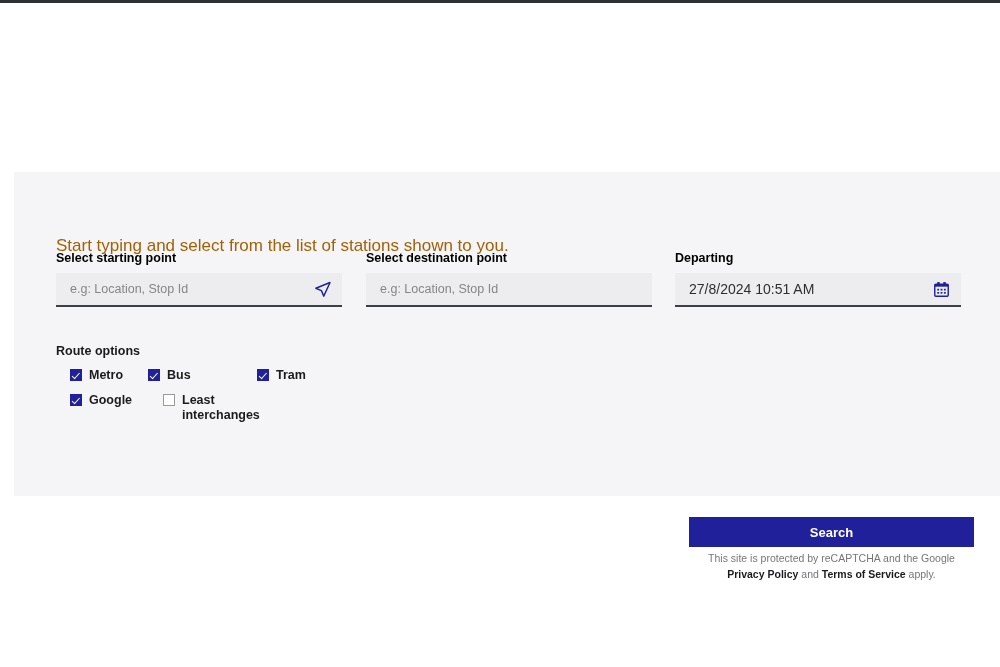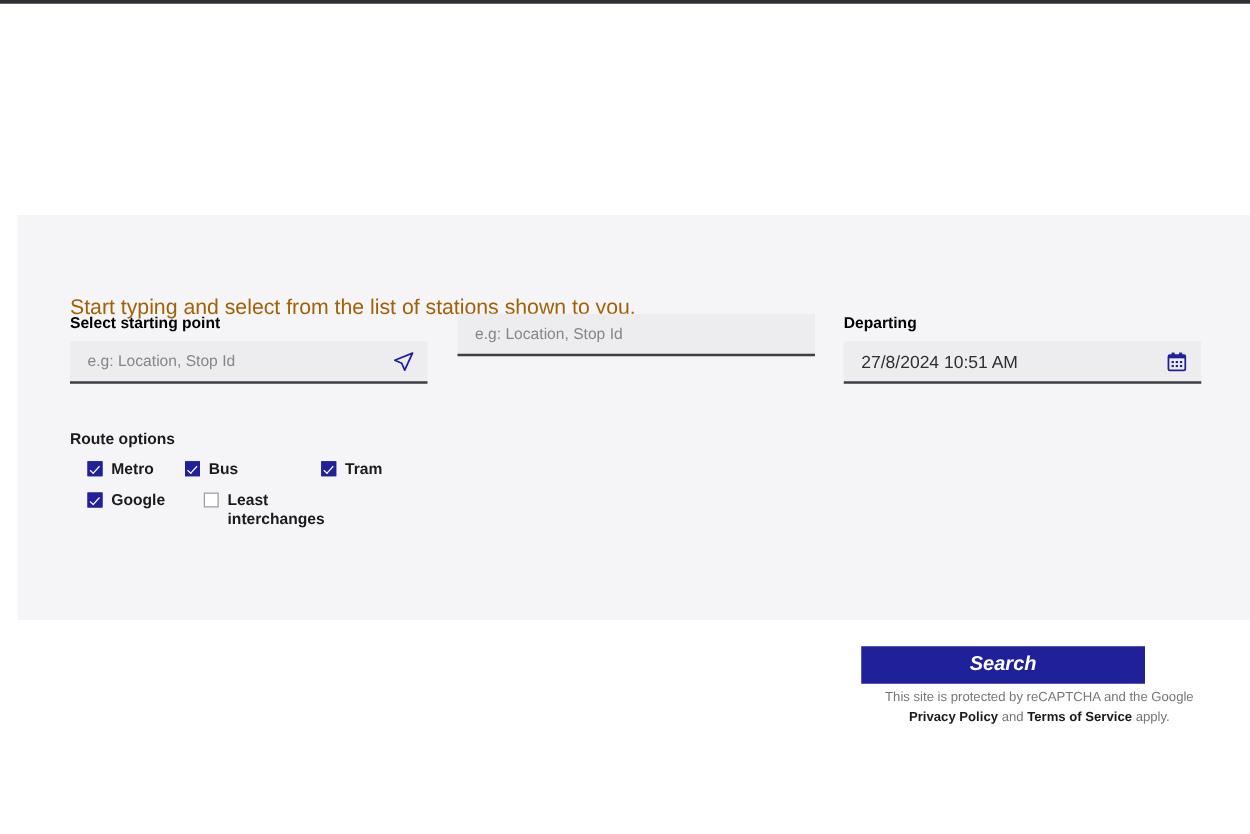--- a/index.html
+++ b/index.html
@@ -137,21 +137,21 @@
     position: absolute;
     left: 0; top: 0;
     width: 100%;
     height: 32px;
     box-sizing: border-box;
     border: 0;
     background: transparent;
     outline: none;
     padding: 0 40px 0 14px;
     font-family: "Liberation Sans", sans-serif;
-    font-size: 16px;
+    font-size: 11px;
     color: #3a3a3c;
   }
   .input-wrap input::placeholder {
     color: #86868a;
     font-size: 12.5px;
   }
   .input-wrap input.value-text {
     color: #2e2e30;
     font-size: 14px;
   }
@@ -231,30 +231,29 @@
     font-weight: bold;
     color: #1b1b1d;
     line-height: 15px;
   }
 
   
   .search-button {
     position: absolute;
     left: 675px;
     top: 345px;
-    width: 227px;
+    width: 285px;
     height: 30px;
     background: #20209a;
     color: #ffffff;
     border: 0;
     font-family: "Liberation Sans", sans-serif;
-    font-size: 16px;
+    font-size: 13px;
     font-weight: bold;
     cursor: pointer;
-    font-style: italic;
   }
   .recaptcha {
     position: absolute;
     left: 675px;
     top: 379px;
     width: 285px;
     text-align: center;
     font-size: 10.5px;
     line-height: 15.5px;
     color: #76767a;
@@ -279,20 +278,21 @@
         <input type="text" placeholder="e.g: Location, Stop Id" style="">
         <span class="field-icon">
           <svg width="19" height="19" viewBox="0 0 24 24" fill="none" stroke="#20209a" stroke-width="1.8" stroke-linejoin="round" stroke-linecap="round">
             <path d="M21.5 3.2 L3.6 10.4 L10.6 13.4 L13.6 20.4 Z"></path>
           </svg>
         </span>
       </div>
     </div>
 
     <div class="field field-dest">
+      <span class="field-label">Select destination point</span>
       <div class="input-wrap">
         <input type="text" placeholder="e.g: Location, Stop Id" style="">
       </div>
     </div>
 
     <div class="field field-depart">
       <span class="field-label">Departing</span>
       <div class="input-wrap">
         <input type="text" class="value-text" value="27/8/2024 10:51 AM" style="">
         <span class="field-icon">

